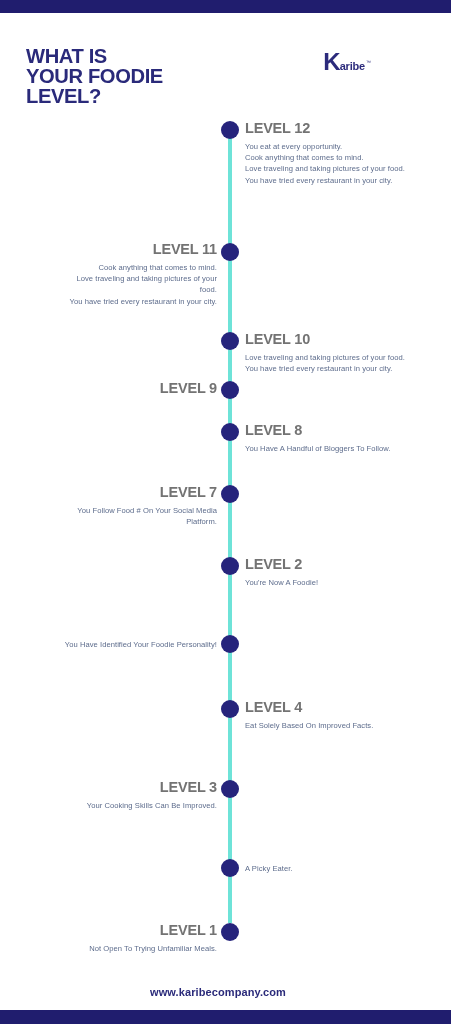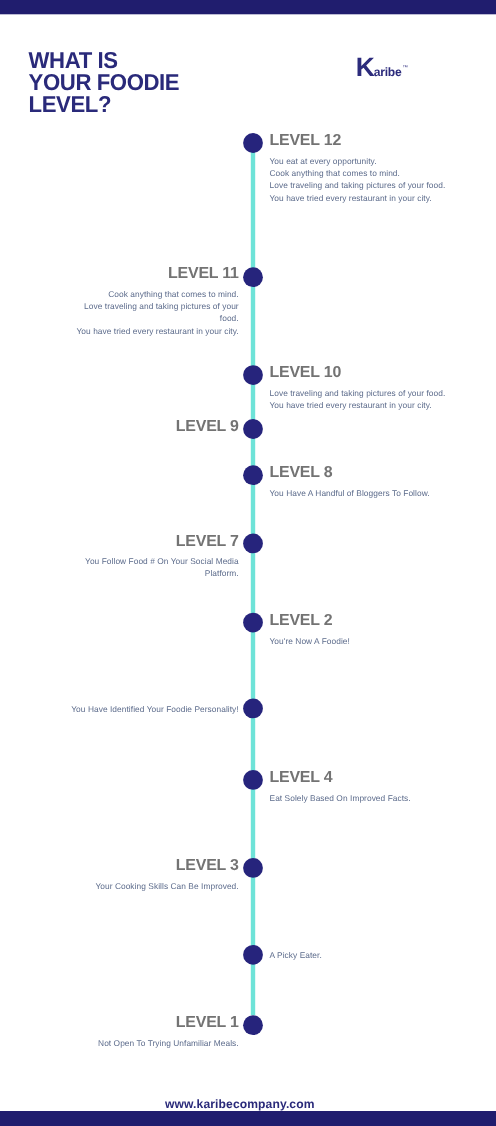--- a/index.html
+++ b/index.html
@@ -104,21 +104,21 @@
     color:#5d6c8c;
     font-family:Liberation Sans, sans-serif;
     font-size:7.6px;
     line-height:11.2px;
     letter-spacing:0.05px;
     white-space:pre-line;
   }
 
   .footer-url {
     position:absolute;
-    left:0; bottom:14px;
+    left:0; bottom:26px;
     width:436px;
     text-align:center;
     color:#2a2a7a;
     font-family:"Liberation Sans", sans-serif;
     font-weight:bold;
     font-size:11px;
     letter-spacing:0.1px;
   }
 </style>
 </head>

